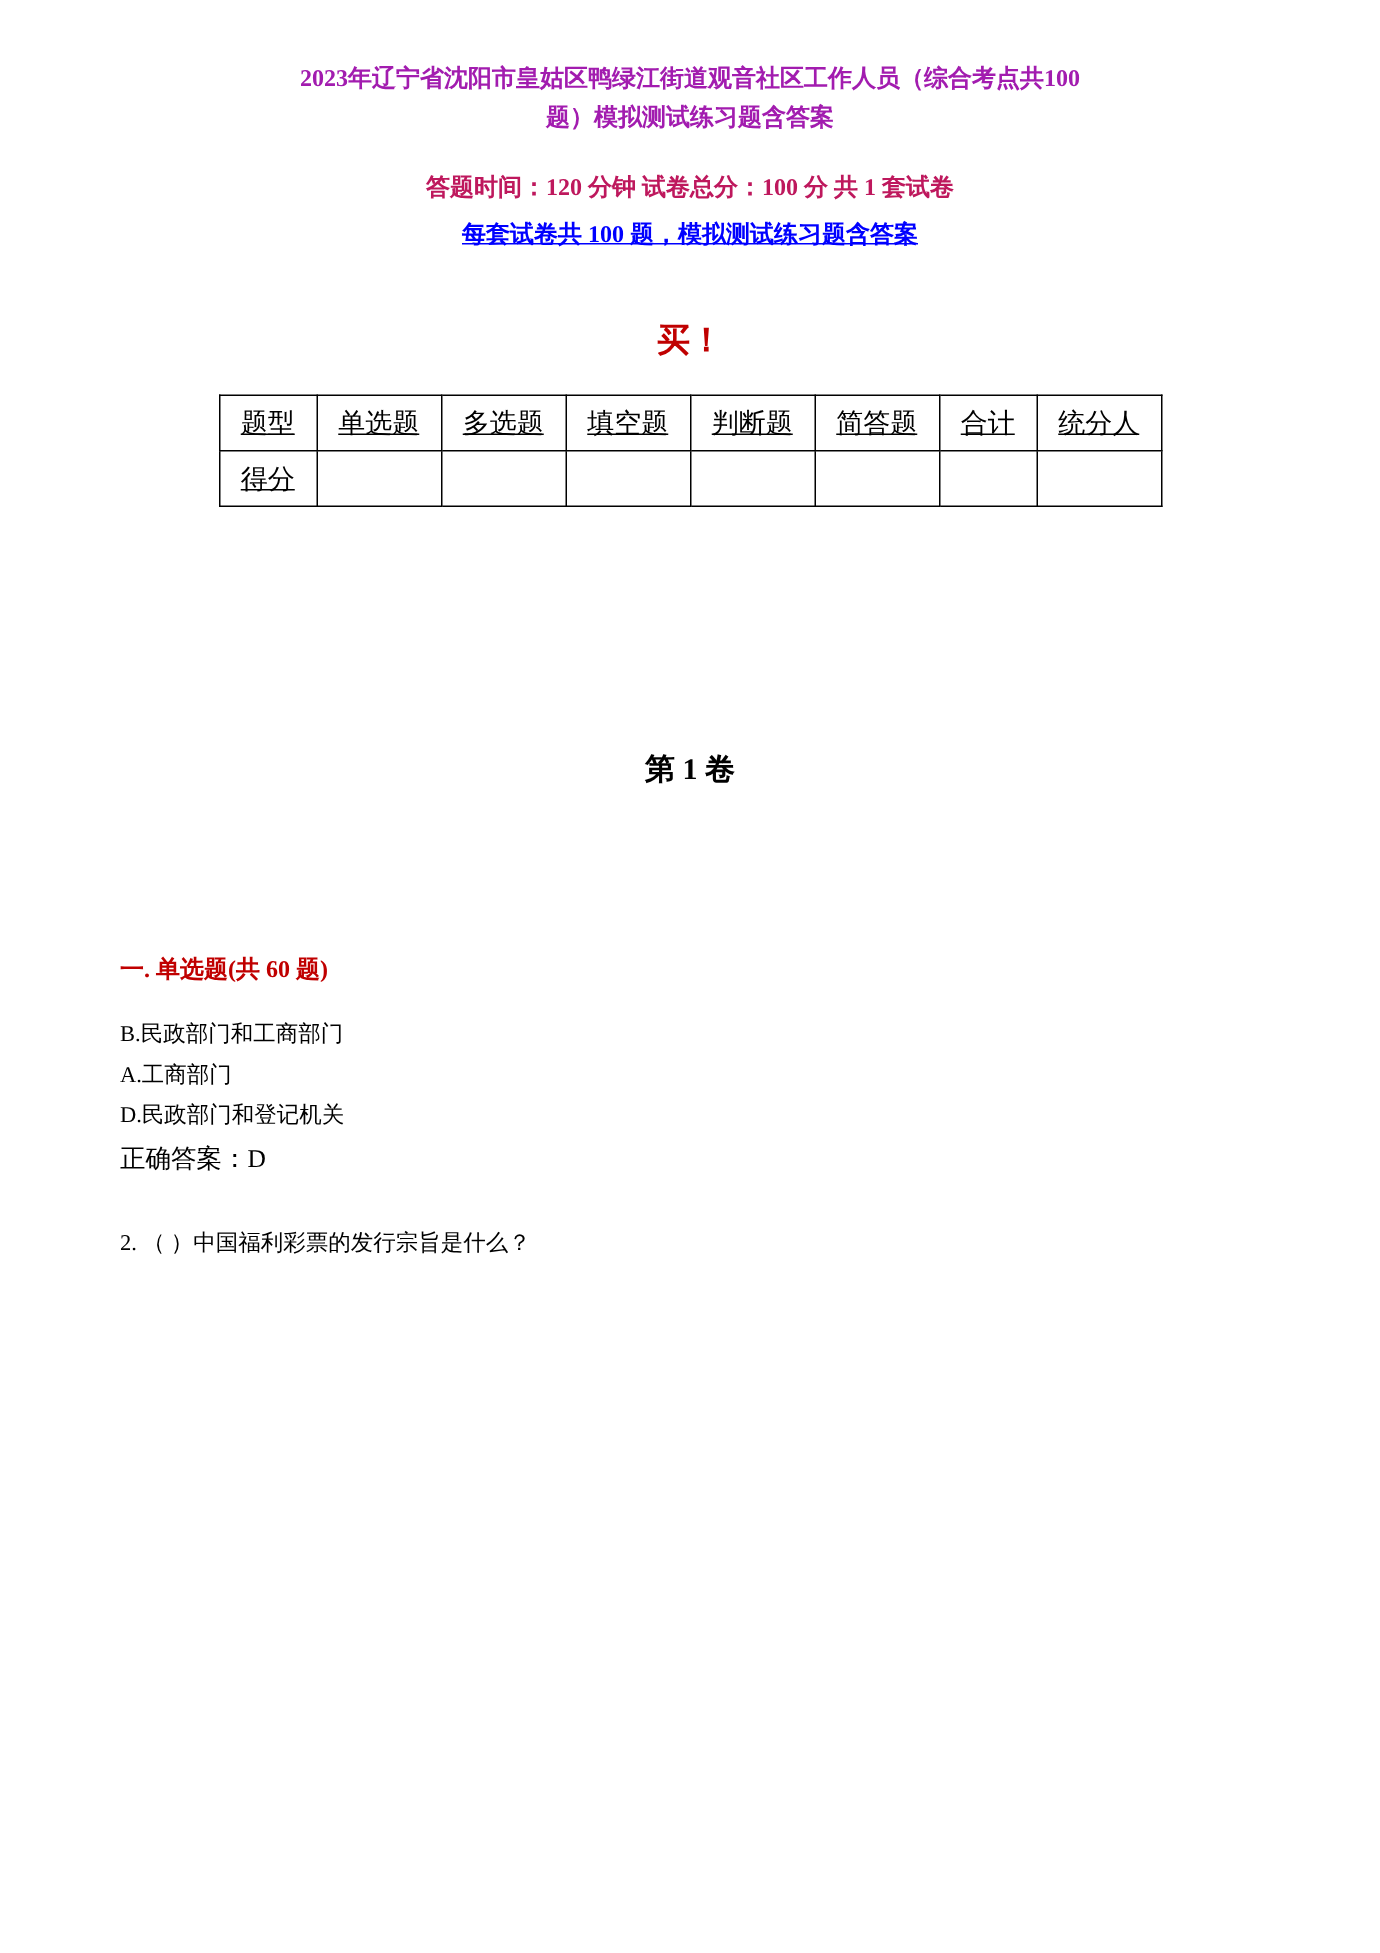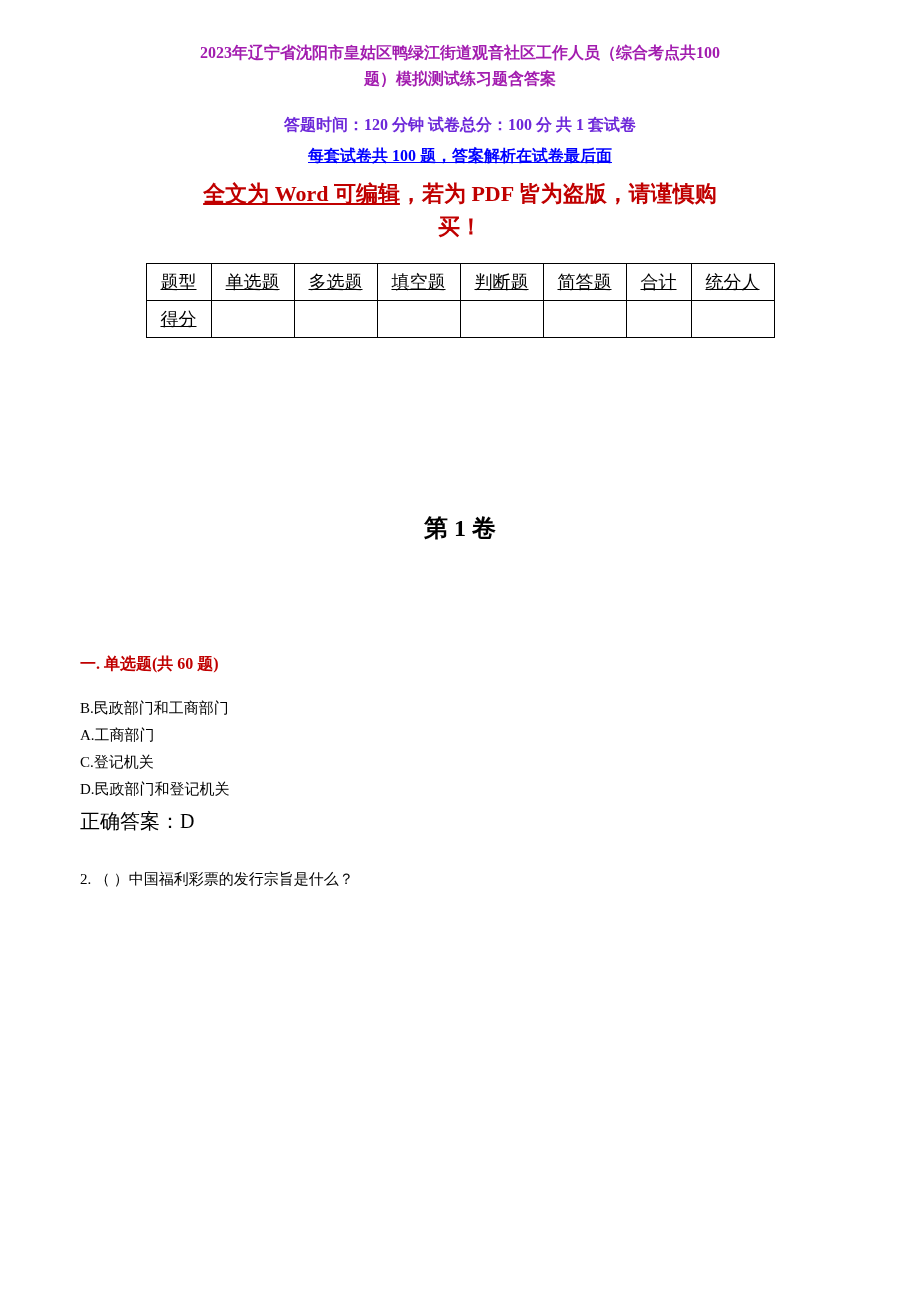--- a/index.html
+++ b/index.html
@@ -19,21 +19,21 @@
     .doc-title {
       text-align: center;
       color: #a21caf;
       font-weight: bold;
       font-size: 16px;
       line-height: 1.6;
       margin-bottom: 24px;
     }
     .meta-line {
       text-align: center;
-      color: #6d28d9;
+      color: #be185d;
       font-weight: bold;
       font-size: 16px;
       margin-bottom: 10px;
     }
     .highlight-line {
       text-align: center;
       color: #0000ff;
       font-weight: bold;
       font-size: 16px;
       text-decoration: underline;
@@ -64,66 +64,66 @@
     }
     .score-table td {
       border: 1px solid #000;
       padding: 6px 14px;
       text-align: center;
       min-width: 60px;
       height: 36px;
     }
     .section-volume {
       text-align: center;
-      font-size: 24px;
+      font-size: 20px;
       font-weight: bold;
-      margin: 44px 0 40px 0;
+      margin: 31px 0 40px 0;
     }
     .section-title {
       color: #c00000;
       font-size: 16px;
       font-weight: bold;
       margin: 30px 0 20px 0;
     }
     .question-block {
       margin-bottom: 28px;
     }
     .question-text {
       font-size: 15px;
       margin-bottom: 8px;
       line-height: 1.7;
     }
     .option-line {
       font-size: 15px;
       line-height: 1.8;
     }
     .answer-line {
-      font-size: 20px;
+      font-size: 17px;
       line-height: 1.8;
     }
     .spacer {
       height: 100px;
     }
   </style>
 </head>
 <body>
 
 <div>
   <div class="doc-title">
     <div>2023年辽宁省沈阳市皇姑区鸭绿江街道观音社区工作人员（综合考点共100</div>
     <div>题）模拟测试练习题含答案</div>
   </div>
 </div>
 
 <div class="meta-line">答题时间：120 分钟      试卷总分：100 分      共 1 套试卷</div>
 
-<div class="highlight-line">每套试卷共 100 题，答案解析在试卷最后面</div>
+<div class="highlight-line">每套试卷共 100 题，模拟测试练习题含答案</div>
 
 <div class="warning-line">
-  <span><span class="word-editable">全文为 Word 可编辑</span>，若为 PDF 皆为盗版，请谨慎购</span><br>
+  <br>
   <span>买！</span>
 </div>
 
 <div class="score-table-wrapper">
   <table class="score-table">
     <tbody>
         <tr>
       <td>题型</td>
       <td>单选题</td>
       <td>多选题</td>
@@ -151,21 +151,20 @@
 
 <div class="section-volume">第 1 卷</div>
 
 <div style="height: 40px;"></div>
 
 <div class="section-title">一. 单选题(共 60 题)</div>
 
 <div class="question-block">
   <div class="option-line">B.民政部门和工商部门</div>
   <div class="option-line">A.工商部门</div>
-  <div class="option-line">C.登记机关</div>
   <div class="option-line">D.民政部门和登记机关</div>
   <div class="answer-line">正确答案：D</div>
 </div>
 
 <div class="question-block">
   <div class="question-text">
     2. （ ）中国福利彩票的发行宗旨是什么？
   </div>
 </div>
 

